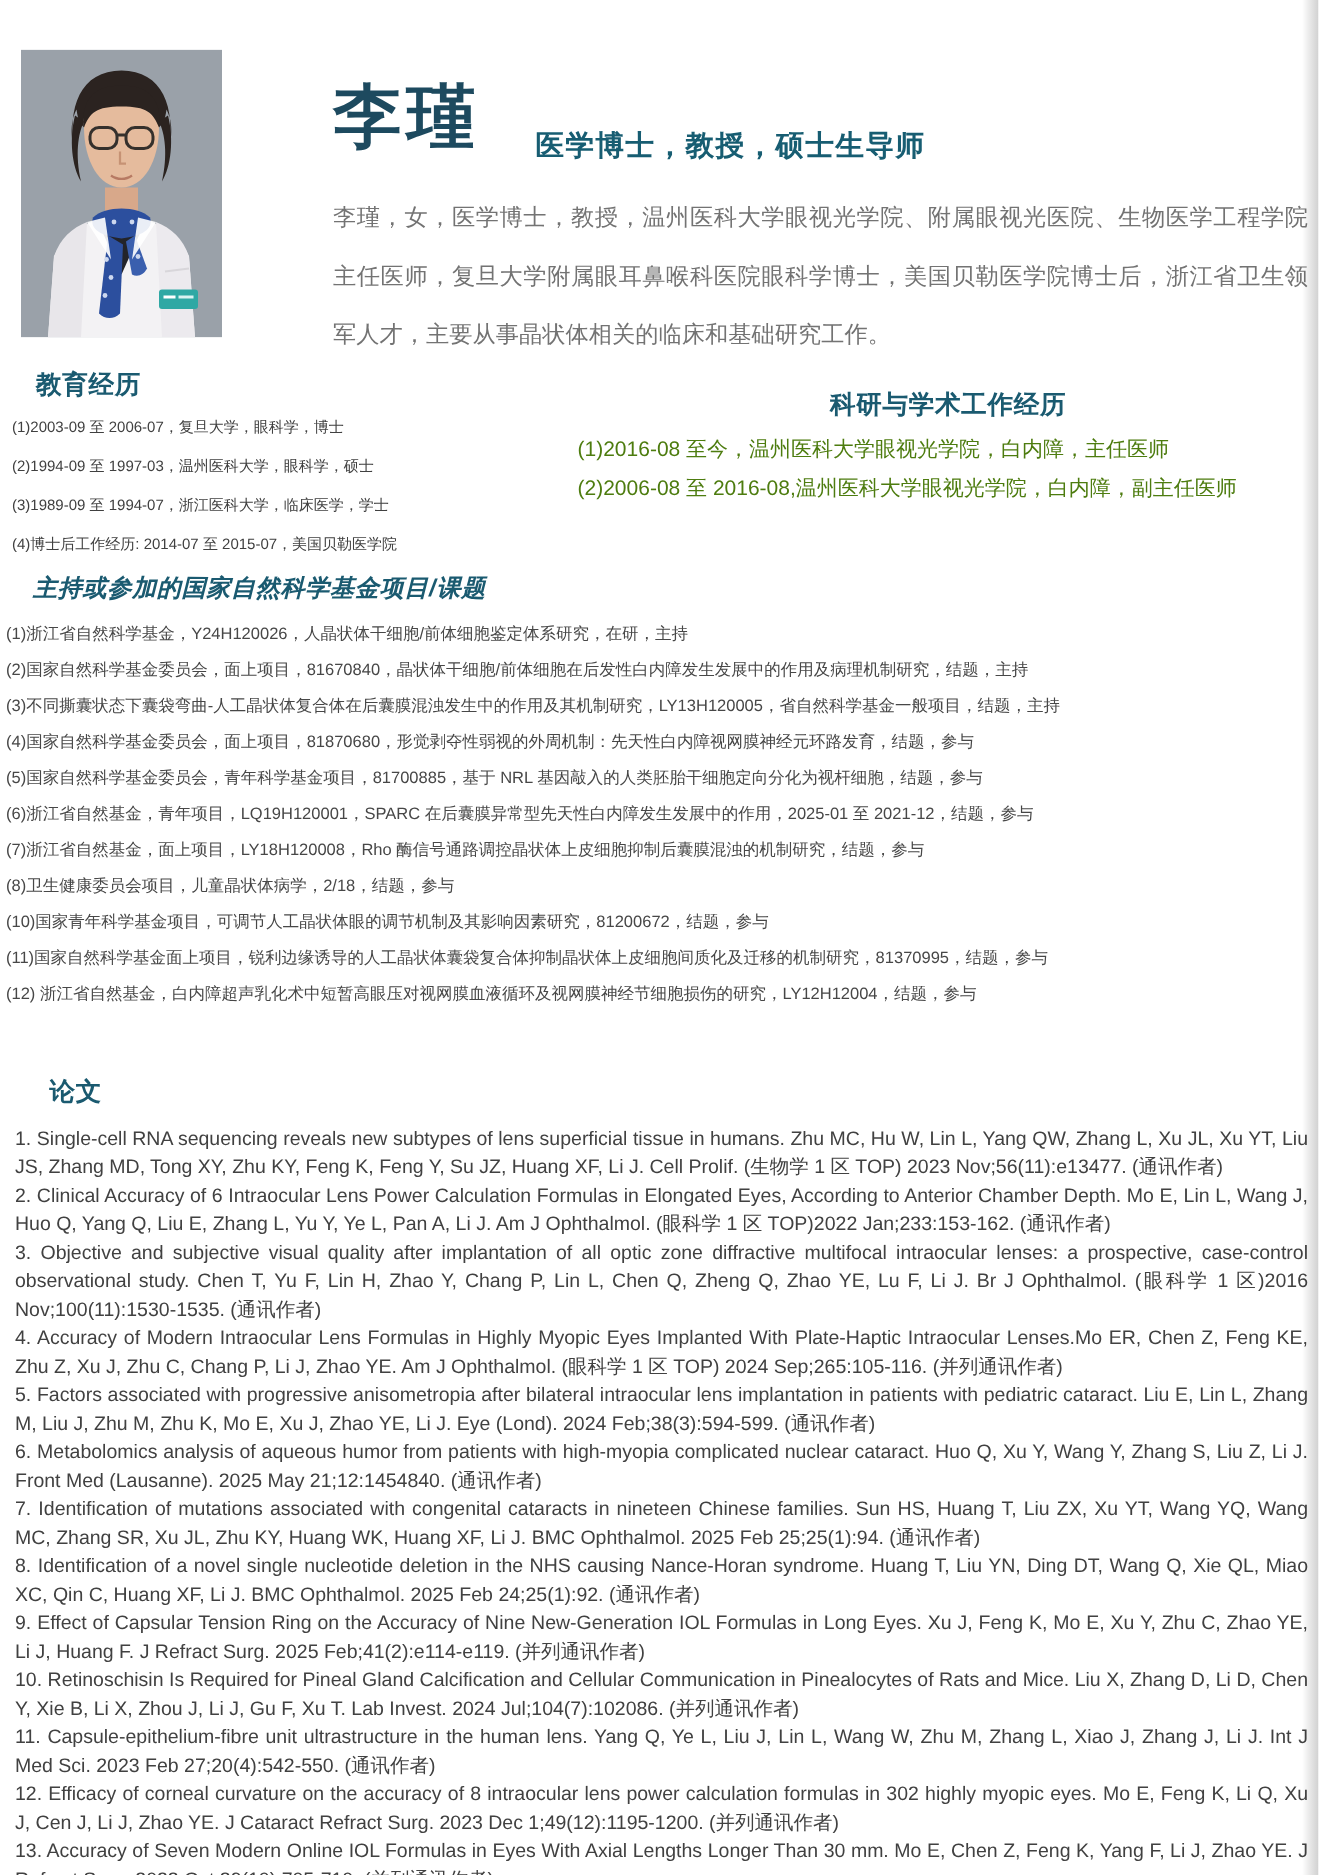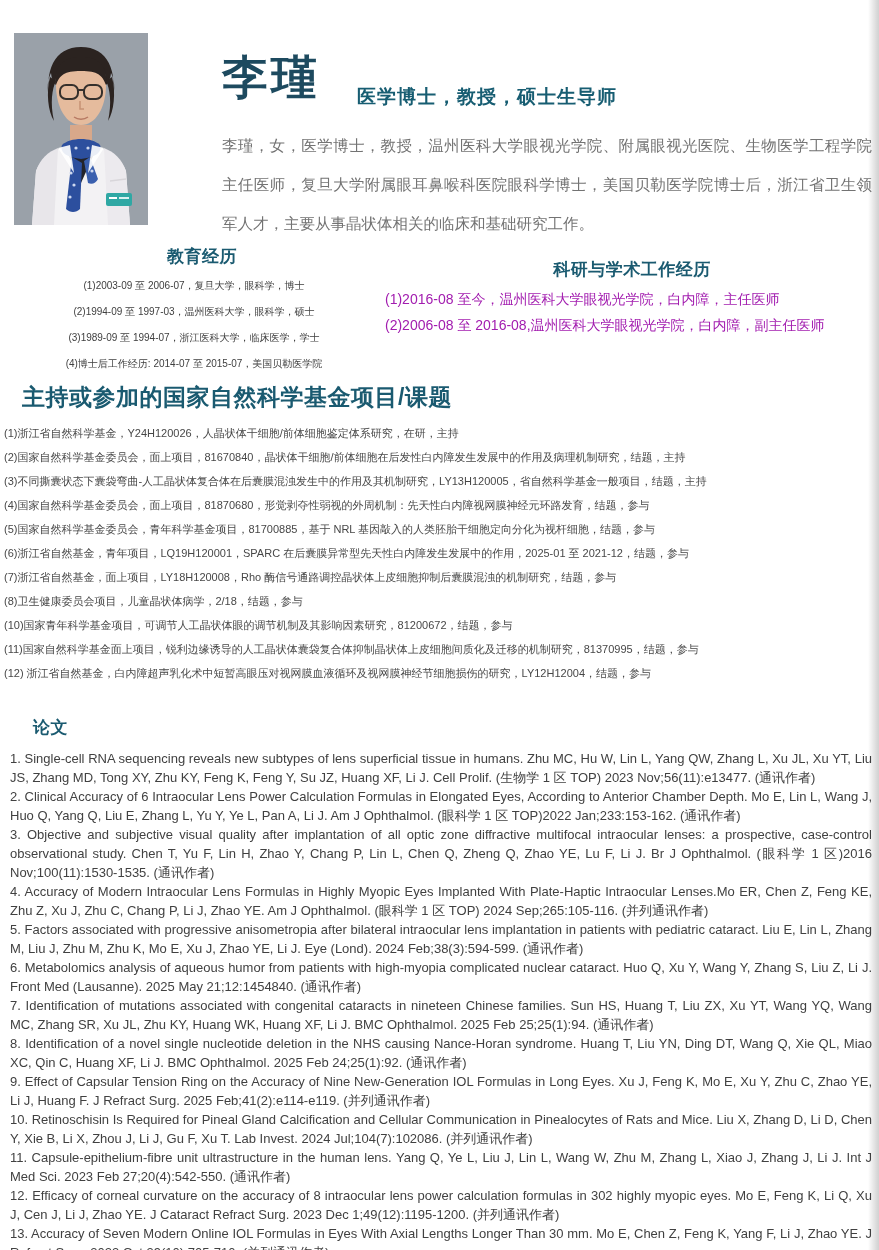--- a/index.html
+++ b/index.html
@@ -27,29 +27,29 @@
   .bio{
     position:absolute;left:222px;top:126px;width:650px;
     font-size:15.5px;line-height:39px;color:#737373;text-align:justify;
   }
   
   .sec-heading{
     font-size:17px;font-weight:bold;color:#1a5a70;letter-spacing:0.5px;
     margin:0 0 5px 0;
   }
   
-  .education{position:absolute;left:8px;top:245px;width:372px;text-align:center;}
+  .education{position:absolute;left:8px;top:245px;width:372px;}
   .education .sec-heading{margin-left:16px;}
   .education .item{font-size:10px;line-height:26px;color:#404040;}
   .research{position:absolute;left:385px;top:258px;width:488px;}
   .research .sec-heading{margin-left:6px;text-align:center;}
-  .research .item{font-size:14px;line-height:26px;color:#a21caf;}
+  .research .item{font-size:14px;line-height:26px;color:#4d7c0f;}
   
   .projects{position:absolute;left:4px;top:382px;width:872px;}
-  .projects .sec-heading{font-size:23px;margin-left:18px;margin-bottom:8px;}
+  .projects .sec-heading{font-size:16px;margin-left:18px;margin-bottom:8px;font-style:italic;}
   .projects .item{font-size:11px;line-height:24px;color:#474747;}
   
   .papers{position:absolute;left:10px;top:716px;width:862px;}
   .papers .sec-heading{margin-left:23px;margin-bottom:10px;}
   .papers .item{font-size:13px;line-height:19px;color:#414141;text-align:justify;}
 </style>
 </head>
 <body>
 
 <div class="photo">

